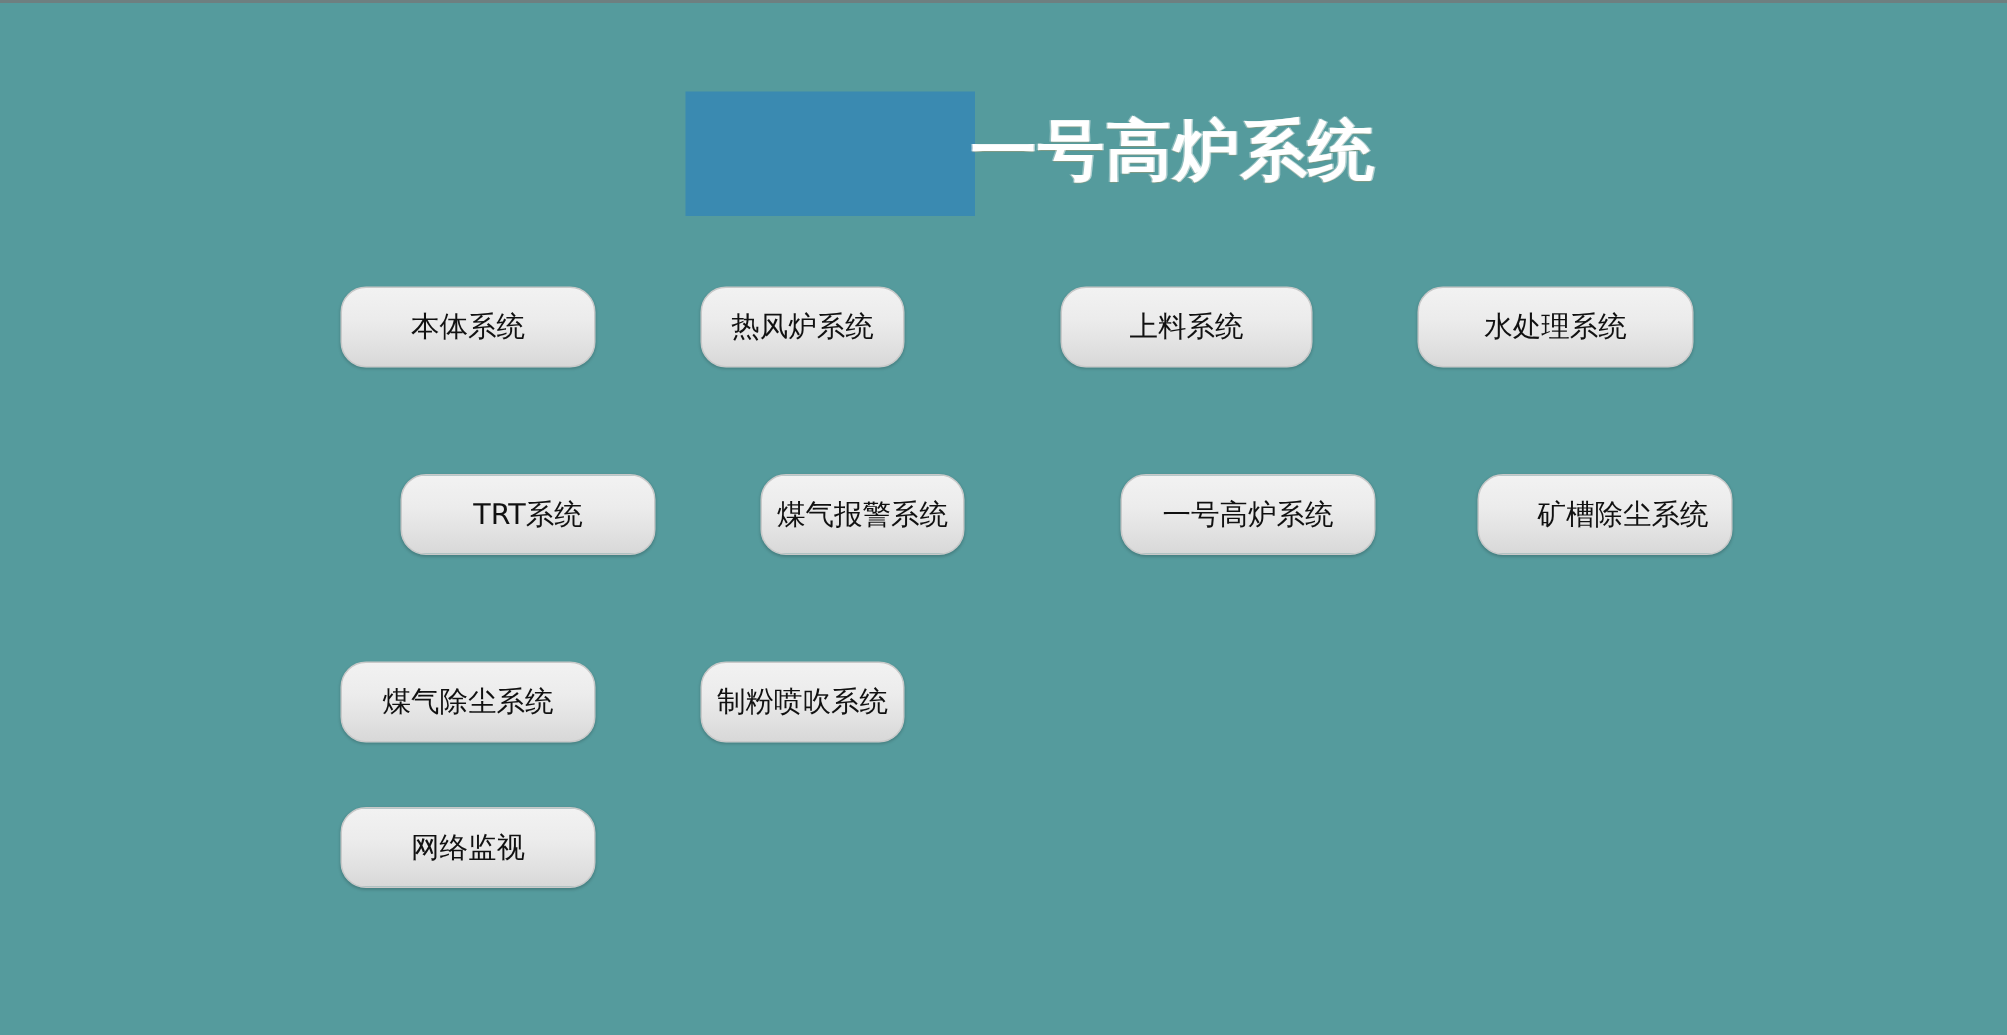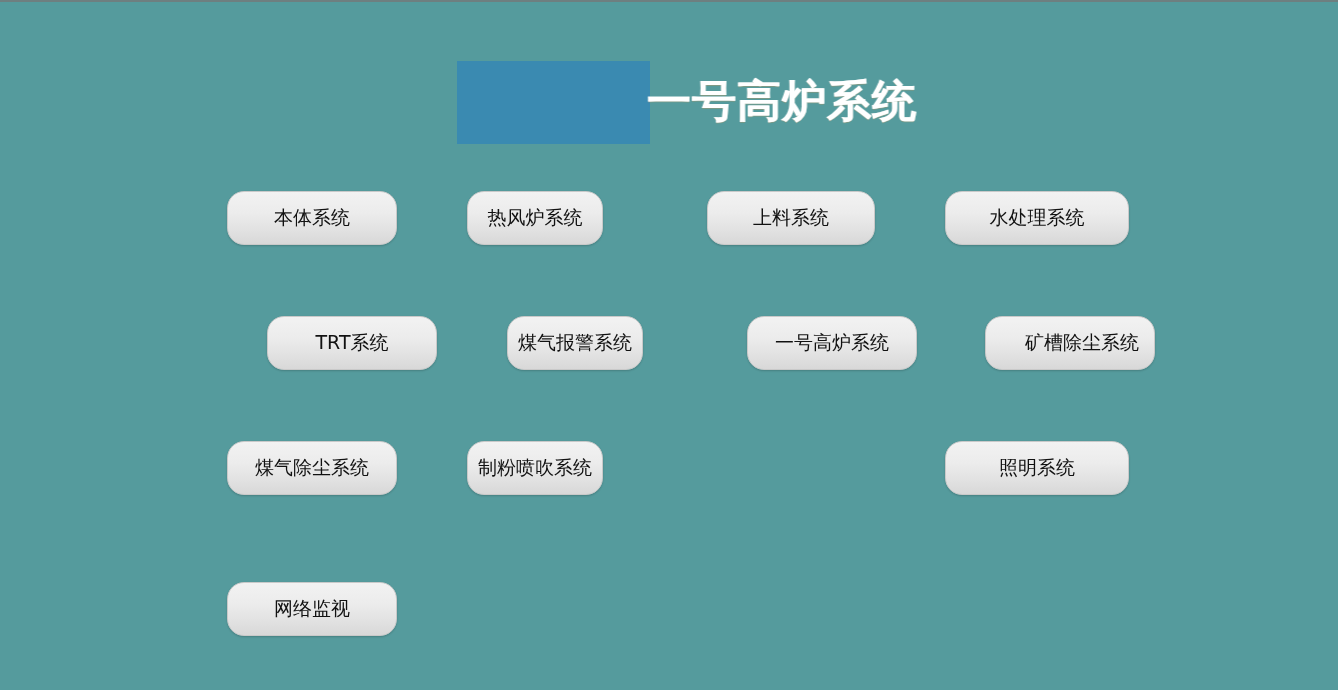--- a/index.html
+++ b/index.html
@@ -61,21 +61,21 @@
 
   .grid-row {
     position: absolute;
     left: 0;
     width: 1338px;
     height: 54px;
   }
   .row-1 { top: 189px; }
   .row-2 { top: 314px; margin-left: 40px; }
   .row-3 { top: 439px; }
-  .row-4 { top: 580px; }
+  .row-4 { top: 536px; }
 
   .sys-button {
     position: absolute;
     height: 54px;
     box-sizing: border-box;
     border: 1px solid #c9c9c9;
     border-radius: 17px;
     background: linear-gradient(to bottom, #f2f2f2 0%, #ececec 40%, #e2e2e2 72%, #d8d8d8 100%);
     box-shadow: 0 1px 2px rgba(0,0,0,0.18);
     color: #111111;
@@ -119,21 +119,20 @@
     <div class="grid-row row-2">
       <div class="sys-button c1">TRT系统</div>
       <div class="sys-button c2">煤气报警系统</div>
       <div class="sys-button wide-c3">一号高炉系统</div>
       <div class="sys-button wide-c4">矿槽除尘系统</div>
     </div>
 
     <div class="grid-row row-3">
       <div class="sys-button c2">制粉喷吹系统</div>
       <div class="sys-button c1">煤气除尘系统</div>
-      <div class="sys-button c4">照明系统</div>
     </div>
 
     <div class="grid-row row-4">
       <div class="sys-button c1">网络监视</div>
     </div>
 
   </div>
 </div>
 
 </body></html>

